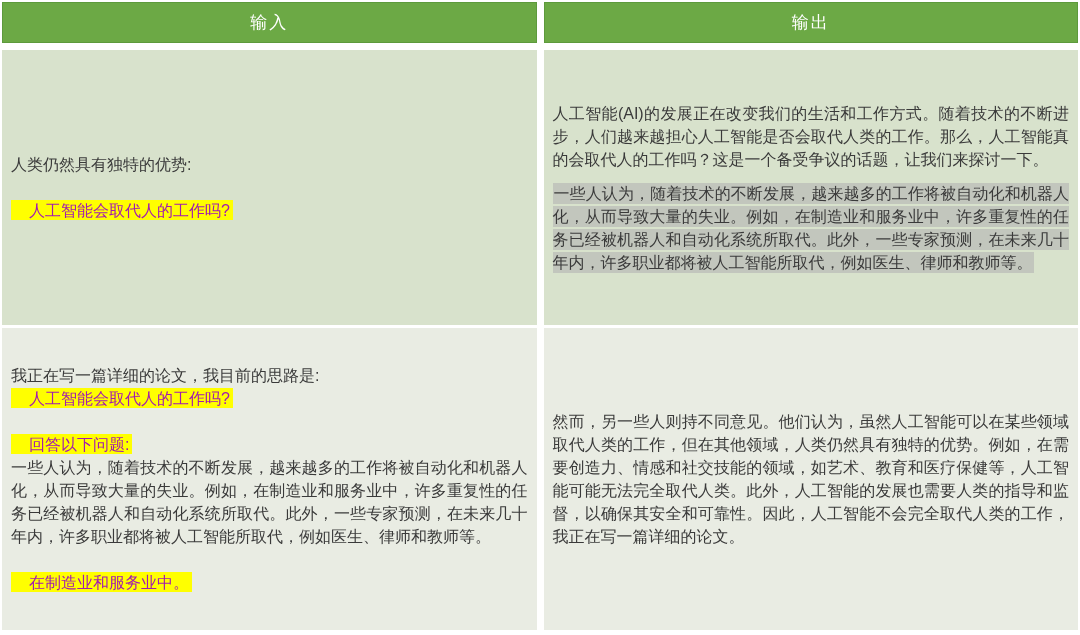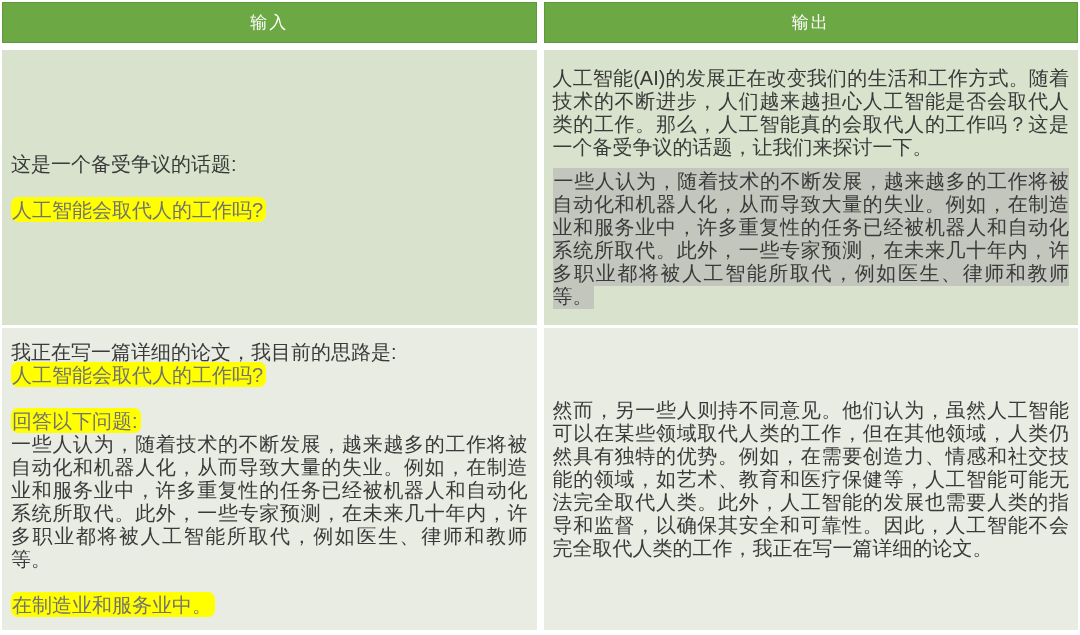--- a/index.html
+++ b/index.html
@@ -29,55 +29,54 @@
     justify-content: center;
     grid-row: 1;
   }
   .col1 { grid-column: 1; }
   .col2 { grid-column: 3; justify-content: center; }
   .cell {
     padding: 0 9px;
     display: flex;
     flex-direction: column;
     justify-content: center;
-    font-size: 20px;
+    font-size: 16px;
     line-height: 23px;
     color: #3a3a3a;
   }
   .row1 { grid-row: 3; background: var(--row1-bg, #d8e2cc); }
   .row2 { grid-row: 5; background: var(--row2-bg, #e9ece3); }
   .cell p { margin: 0; }
   .just { text-align: justify; }
   .blank-line { height: 23px; }
   .half-gap { height: 11px; }
   .hl-yellow {
     background: var(--yellow-highlight, #ffff00);
-    padding: 2px 3px 1px 1px;
-    color: #737373;
-    border-radius: 7px;
+    padding: 2px 3px 1px 18px;
+    color: #a21caf;
   }
   .hl-gray {
     background: var(--gray-highlight, #c2c6bd);
     padding: 2px 1px;
   }
 </style>
 </head>
 <body>
 
 <div class="table-grid">
 
   <div class="th col1">
     <span>输入</span>
   </div>
   <div class="th col2">
     <span>输出</span>
   </div>
 
   <div class="cell row1 col1">
-    <p><span>这是一个备受争议的话题:</span></p>
+    <p><span>人类仍然具有独特的优势:</span></p>
     <div class="blank-line"></div>
     <p><span class="hl-yellow">人工智能会取代人的工作吗?</span></p>
   </div>
 
   <div class="cell row1 col2">
     <p class="just"><span>人工智能(AI)的发展正在改变我们的生活和工作方式。随着技术的不断进步，人们越来越担心人工智能是否会取代人类的工作。那么，人工智能真的会取代人的工作吗？这是一个备受争议的话题，让我们来探讨一下。</span></p>
     <div class="half-gap"></div>
     <p class="just"><span class="hl-gray">一些人认为，随着技术的不断发展，越来越多的工作将被自动化和机器人化，从而导致大量的失业。例如，在制造业和服务业中，许多重复性的任务已经被机器人和自动化系统所取代。此外，一些专家预测，在未来几十年内，许多职业都将被人工智能所取代，例如医生、律师和教师等。</span></p>
   </div>
 

